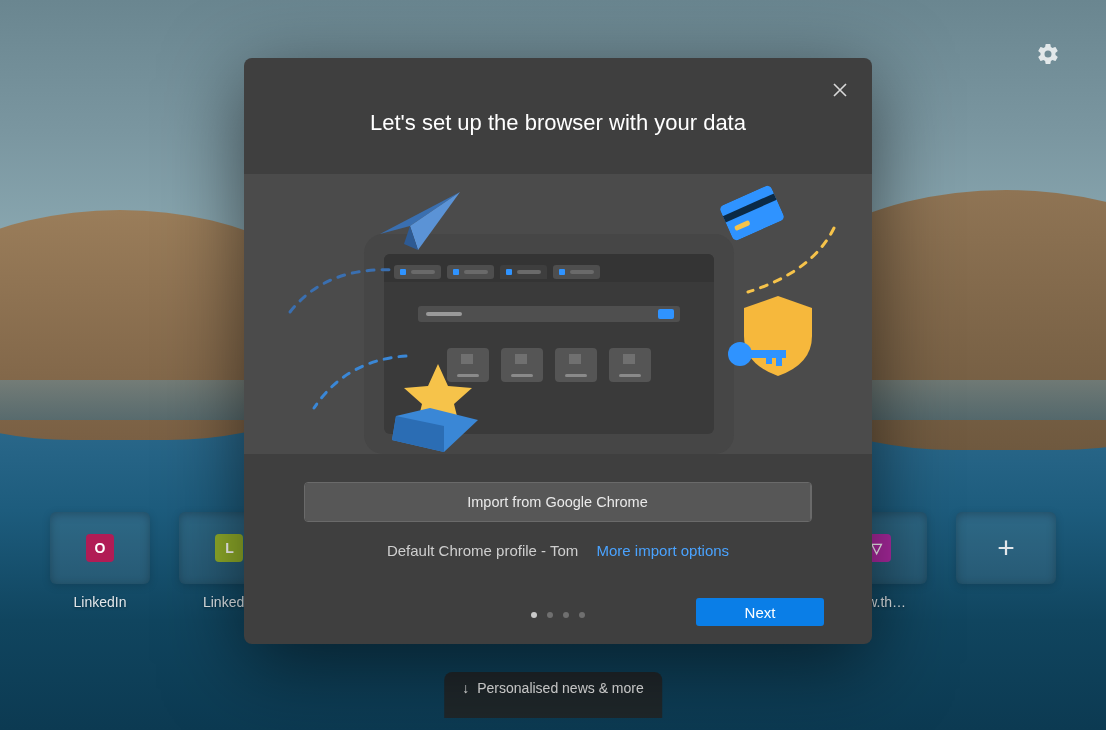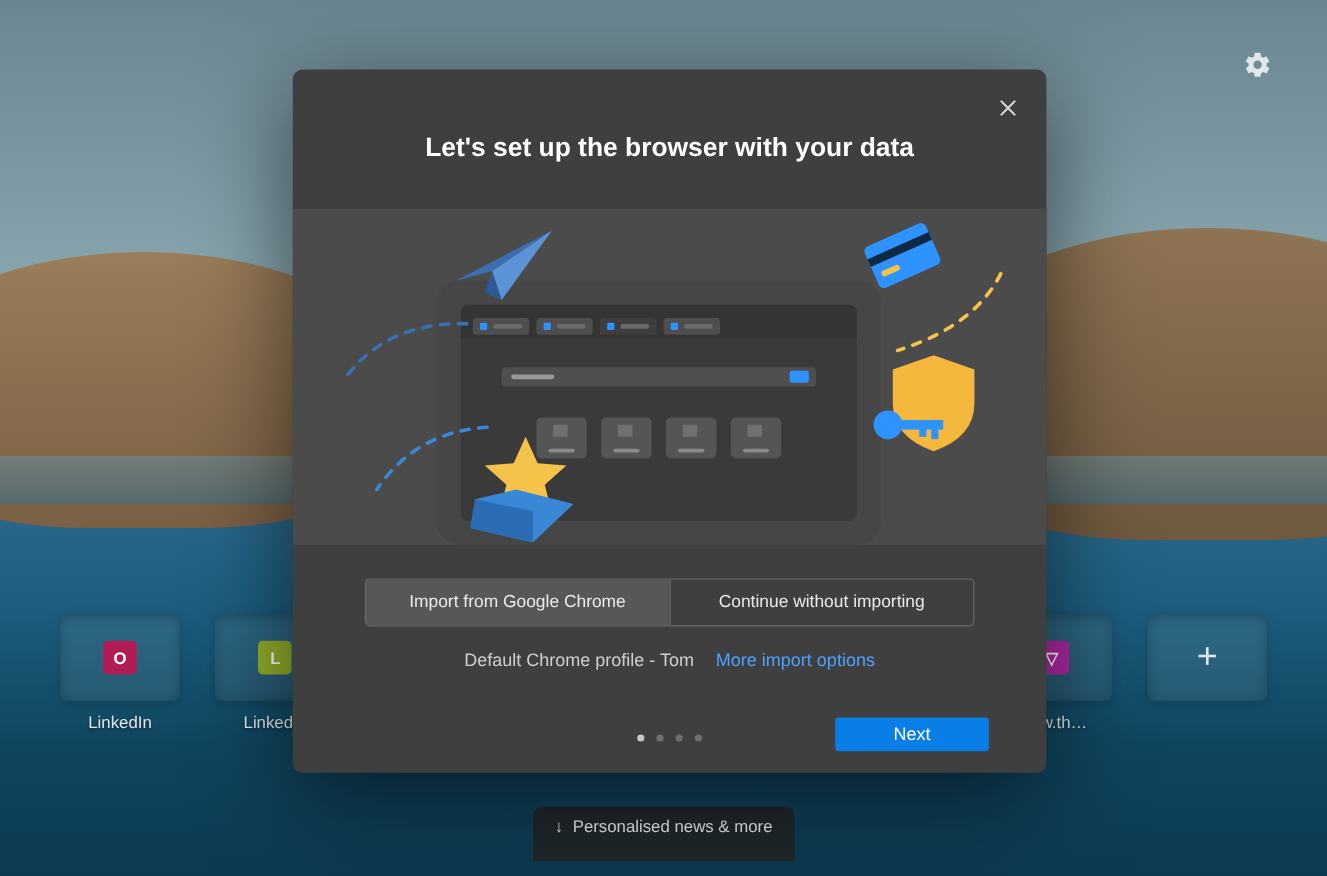--- a/index.html
+++ b/index.html
@@ -77,21 +77,21 @@
     display:flex; flex-direction:column;
   }
   .dialog .close {
     position:absolute; top:18px; right:18px; width:28px; height:28px;
     background:transparent; border:none; cursor:pointer;
     display:flex; align-items:center; justify-content:center;
   }
   .dialog .close svg { stroke:#d9d9d9; stroke-width:1.6; }
 
   .dialog h1 {
-    margin-top: 52px; text-align:center; font-weight:700; font-size:22px;
+    margin-top: 52px; text-align:center; font-weight:400; font-size:22px;
   }
 
   .illus {
     margin: 38px 0 0; height: 280px; width: 100%;
     background: #4b4b4b;
     position: relative; overflow: hidden;
   }
 
   
   .mini-window {
@@ -282,21 +282,20 @@
       <circle cx="18" cy="58" r="12" fill="#2f93ff"></circle>
       <rect x="24" y="54" width="40" height="8" fill="#2f93ff"></rect>
       <rect x="54" y="54" width="6" height="16" fill="#2f93ff"></rect>
       <rect x="44" y="54" width="6" height="14" fill="#2f93ff"></rect>
     </svg>
   </div>
 
   <div class="choice-row">
     <button class="active">Import from Google Chrome</button>
     <div class="divider"></div>
-    <button>Continue without importing</button>
   </div>
 
   <div class="profile-row">
     <span>Default Chrome profile - Tom</span>
     <a href="#">More import options</a>
   </div>
 
   <div class="pager">
     <span class="on"></span>
       <span></span>

